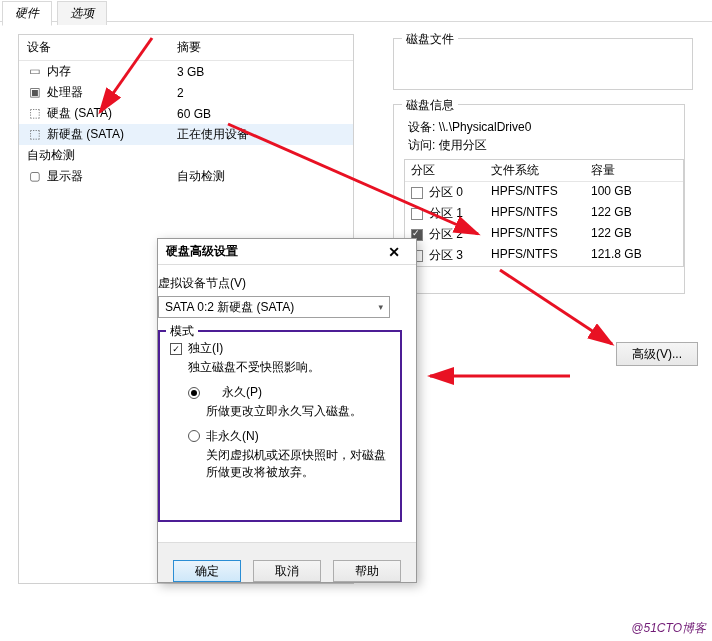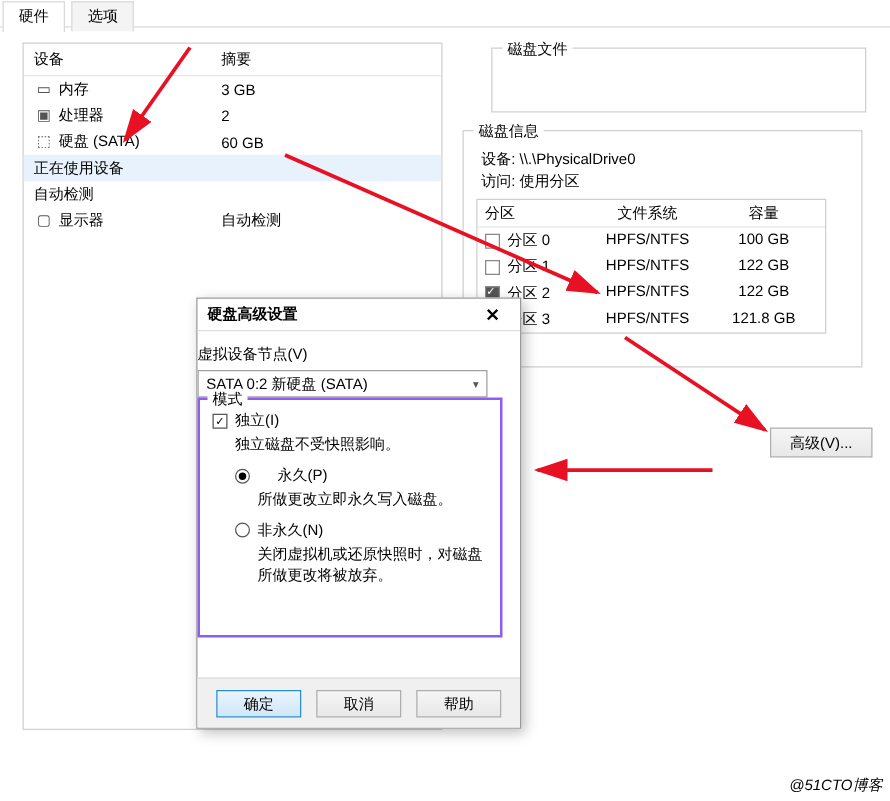--- a/index.html
+++ b/index.html
@@ -1,70 +1,70 @@
 <!DOCTYPE html>
 <html><head>
 <meta charset="utf-8">
 <style>
   * { box-sizing: border-box; font-family: "Microsoft YaHei", "Segoe UI", Tahoma, sans-serif; font-size: 12px; }
   body { margin: 0; width: 712px; height: 641px; background: #fff; position: relative; overflow: hidden; }
 
   
-  .tab-strip { position: absolute; left: 0; top: 0; height: 22px; width: 100%; border-bottom: 1px solid #d9d9d9; }
+  .tab-strip { position: absolute; left: 0; top: 0; height: 22px; width: 100%; border-bottom: 1px solid #d9d9d9; font-style: italic; }
   .tab { display: inline-block; padding: 3px 12px; border: 1px solid #d9d9d9; border-bottom: none; margin-left: 2px; background:#fff; position:relative; top:1px; cursor: pointer; }
   .tab.active { background: #fff; border-bottom: 1px solid #fff; }
   .tab.inactive { background: #f4f4f4; }
 
   .left-panel { position:absolute; left:18px; top:34px; width:336px; height:550px; border:1px solid #d0d0d0; }
   .hdr-row { display:flex; padding:4px 8px; border-bottom:1px solid #e6e6e6; font-weight:400; color:#000; }
   .col-dev { width:150px; }
   .col-sum { flex:1; }
   .dev-row { display:flex; align-items:center; padding:2px 8px; cursor:pointer; }
   .dev-row.sel { background:#e8f2fc; }
   .dev-icon { width:16px; height:14px; display:inline-flex; align-items:center; justify-content:center; margin-right:4px; color:#555; }
 
   .group-box { position:absolute; border:1px solid #d0d0d0; }
   .group-title { position:absolute; top:-8px; left:8px; background:#fff; padding:0 4px; }
   .df-box { left:393px; top:38px; width:300px; height:52px; }
   .file-field { position:absolute; left:10px; top:12px; width:280px; height:22px; border:1px solid #cfcfcf; background:#fff; padding:3px 6px; color:#555; }
 
-  .info-box { left:370px; top:104px; width:320px; height:190px;text-align:center; }
+  .info-box { left:393px; top:104px; width:292px; height:190px; }
   .info-line { position:absolute; left:14px; }
   .part-table { position:absolute; left:10px; top:54px; width:280px; border:1px solid #d0d0d0; }
   .pt-hdr, .pt-row { display:flex; padding:2px 6px; }
   .pt-hdr { border-bottom:1px solid #e6e6e6; }
   .pc0 { width:80px; display:flex; align-items:center; }
   .pc1 { width:100px; }
   .pc2 { flex:1; }
   .chk { width:12px; height:12px; border:1px solid #888; margin-right:6px; display:inline-block; }
   .chk.on { background:#555; position:relative; }
   .chk.on::after { content:"✓"; color:#fff; font-size:9px; position:absolute; top:-2px; left:0; }
 
   .adv-btn { position:absolute; left:616px; top:342px; width:82px; height:24px; border:1px solid #adadad; background:linear-gradient(#f5f5f5,#e8e8e8); cursor:pointer; text-align:center; line-height:22px; }
 
   
   .dialog { position:absolute; left:157px; top:238px; width:260px; height:345px; background:#fff; border:1px solid #999; box-shadow:3px 3px 10px rgba(0,0,0,.25); }
   .dlg-title { height:26px; border-bottom:1px solid #ddd; padding:4px 8px; display:flex; justify-content:space-between; align-items:center; font-weight:bold;gap:43px; }
   .dlg-close { width:28px; text-align:center; cursor:pointer; font-size:14px; }
   .dlg-body { padding:10px 14px 0 0; }
   .combo { width:232px; height:22px; border:1px solid #a0a0a0; padding:2px 6px; background:#fff; display:flex; justify-content:space-between; align-items:center; cursor:pointer; margin-top:4px; }
   .combo .chev { font-size:9px; color:#555; }
-  .mode-box { border:2px solid #8b5cf6; margin-top:0; padding:8px 10px 10px 10px; position:relative; height:192px; }
+  .mode-box { border:2px solid #4c1d95; margin-top:12px; padding:8px 10px 10px 10px; position:relative; height:192px; }
   .mode-title { position:absolute; top:-9px; left:6px; background:#fff; padding:0 4px; }
   .chk-row { display:flex; align-items:center; margin-bottom:2px; }
   .chk2 { width:12px; height:12px; border:1px solid #555; margin-right:6px; display:inline-flex; align-items:center; justify-content:center; font-size:9px; }
   .sub { margin-left:18px; color:#000; margin-bottom:8px; }
   .radio { width:12px; height:12px; border:1px solid #555; border-radius:50%; margin-right:6px; display:inline-flex; align-items:center; justify-content:center; }
   .radio.on::after { content:""; width:6px; height:6px; background:#000; border-radius:50%; }
   .sub2 { margin-left:36px; color:#000; line-height:1.4; }
-  .dlg-btns { position:absolute; bottom:0; left:0; right:0; height:40px; background:#f0f0f0; border-top:1px solid #ddd; display:flex; justify-content:center; align-items:center; gap:12px; }
+  .dlg-btns { position:absolute; bottom:0; left:0; right:0; height:40px; background:#f0f0f0; border-top:1px solid #ddd; display:flex; justify-content:center; align-items:flex-end; gap:12px; }
   .btn { width:68px; height:22px; border:1px solid #adadad; background:linear-gradient(#f5f5f5,#e8e8e8); cursor:pointer; text-align:center; line-height:20px; }
   .btn.primary { border:1px solid #2a8dd4; background:linear-gradient(#eaf4fc,#cfe8f9); }
 
-  .watermark { position:absolute; right:6px; bottom:4px; color:#000000; font-size:12px; font-style:italic; }
+  .watermark { position:absolute; right:6px; bottom:4px; color:#701a75; font-size:12px; font-style:italic; }
 
   svg.arrow { position:absolute; pointer-events:none; }
 </style>
 </head>
 <body>
 
 <div class="tab-strip">
   <span class="tab active">硬件</span>
   <span class="tab inactive">选项</span>
 </div>
@@ -81,20 +81,21 @@
       </div>
       <div class="dev-row">
         <span class="col-dev"><span class="dev-icon">▣</span><span>处理器</span></span>
         <span class="col-sum">2</span>
       </div>
       <div class="dev-row">
         <span class="col-dev"><span class="dev-icon">⬚</span><span>硬盘 (SATA)</span></span>
         <span class="col-sum">60 GB</span>
       </div>
       <div class="dev-row sel">
+        <span class="col-dev"><span class="dev-icon">⬚</span><span>新硬盘 (SATA)</span></span>
         <span class="col-sum">正在使用设备</span>
       </div>
       <div class="dev-row">
         <span class="col-sum">自动检测</span>
       </div>
       <div class="dev-row">
         <span class="col-dev"><span class="dev-icon">▢</span><span>显示器</span></span>
         <span class="col-sum">自动检测</span>
       </div>
     </div>

